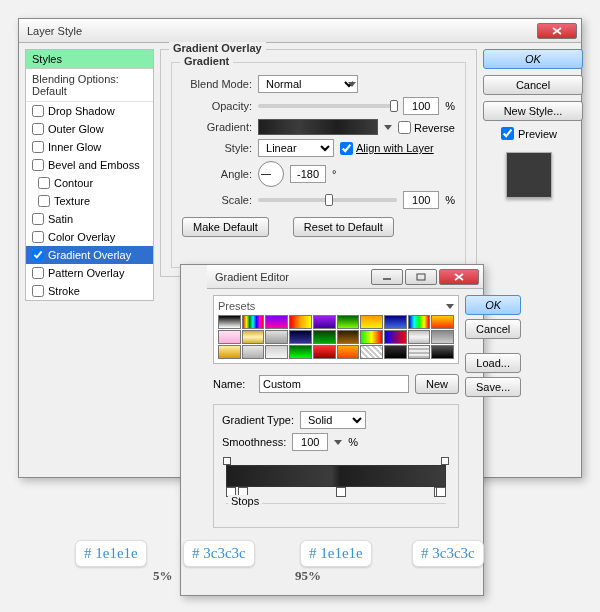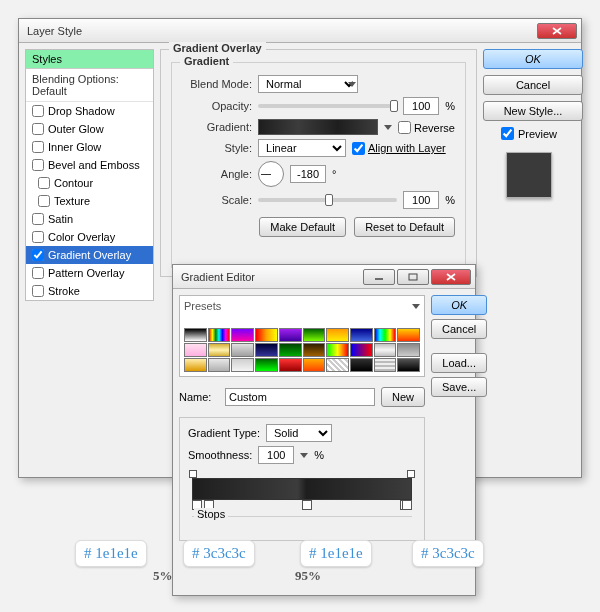--- a/index.html
+++ b/index.html
@@ -1,20 +1,20 @@
 <!DOCTYPE html>
 <html><head>
 <meta charset="utf-8">
 <style>
 * { box-sizing: border-box; margin: 0; padding: 0; font-family: "Segoe UI", Tahoma, sans-serif; font-size: 11px; }
 body { background: #f2f2f2; width: 600px; height: 612px; position: relative; }
 
 .dialog { position: absolute; background: #f0f0f0; border: 1px solid #888; box-shadow: 3px 3px 8px rgba(0,0,0,.25); }
 .dlg-main { top: 18px; left: 18px; width: 564px; height: 460px; }
-.dlg-ged  { top: 264px; left: 172px; width: 304px; height: 332px; }
+.dlg-ged  { top: 264px; left: 180px; width: 304px; height: 332px; padding-left: 26px; }
 
 .titlebar { height: 24px; background: linear-gradient(#fdfdfd,#e6e6e6); border-bottom: 1px solid #b0b0b0; display: flex; align-items: center; padding: 0 4px 0 8px; }
 .titlebar .title { flex: 1; color: #333; }
 .winbtn { width: 32px; height: 16px; margin-left: 2px; border: 1px solid #777; border-radius: 2px; display: flex; align-items: center; justify-content: center; background: linear-gradient(#f7f7f7,#d9d9d9); }
 .winbtn.close { background: linear-gradient(#e67,#c33); color:#fff; width:40px; }
 .winbtn svg { display:block; }
 
 .body { display: flex; padding: 6px; gap: 6px; }
 
 .styles-panel { width: 150px; border: 1px solid #bfbfbf; background: #fff; }
@@ -48,21 +48,21 @@
 .btn.wide { width:100px; }
 
 .right-col { width: 92px; display:flex; flex-direction:column; gap:6px; align-items:stretch; }
 .preview-sw { width:46px; height:46px; background:#3a3a3a; border:1px solid #b0b0b0; margin:6px auto 0; box-shadow:0 2px 3px rgba(0,0,0,.3); }
 
 
 .ged-body { display:flex; gap:6px; padding:6px; }
 .ged-left { flex:1; display:flex; flex-direction:column; gap:6px; }
 .ged-right { width:62px; display:flex; flex-direction:column; gap:4px; }
 .presets { border:1px solid #b8b8b8; padding:4px; background:#fff; }
-.presets-head { font-size:11px; color:#555; margin-bottom:16px; display:flex; justify-content:space-between; align-items:center; }
+.presets-head { font-size:11px; color:#555; margin-bottom:3px; display:flex; justify-content:space-between; align-items:center; }
 .preset-grid { display:grid; grid-template-columns:repeat(10,1fr); gap:1px; width:100%; }
 .sw { height:14px; border:1px solid #777; }
 
 .grad-bar { height:22px; margin:14px 4px 0; background:linear-gradient(90deg,#1e1e1e,#3c3c3c 48%,#1e1e1e 52%,#3c3c3c); border:1px solid #333; position:relative; }
 .stop-top { position:absolute; top:-9px; width:8px; height:8px; background:#fff; border:1px solid #555; }
 .stop-bot { position:absolute; bottom:-11px; width:10px; height:10px; background:#fff; border:1px solid #555; }
 
 
 .callout { position:absolute; background:#fff; border:1px solid #dcdcdc; border-radius:6px; padding:4px 8px; color:#3d8fd6; font-family:"Comic Sans MS",cursive; font-size:15px; box-shadow:0 1px 2px rgba(0,0,0,.15); }
 .pct-lbl { position:absolute; color:#555; font-family:"Comic Sans MS",cursive; font-size:13px; font-weight:bold; }
@@ -158,21 +158,21 @@
             <div class="grad-swatch"></div>
             <span class="tri"></span>
             <label style="display:flex;gap:3px;align-items:flex-end;">
                 <input type="checkbox" style="">
                 <span>Reverse</span>
               </label>
           </div>
 
           <div class="row">
             <span class="lbl">Style:</span>
-            <select style="width:88px;"><option>Linear</option></select>
+            <select style="width:76px;"><option>Linear</option></select>
             <label style="display:flex;gap:3px;align-items:center;text-decoration:underline;">
                 <input type="checkbox" checked="" style="">
                 <span>Align with Layer</span>
               </label>
           </div>
 
           <div class="row">
             <span class="lbl">Angle:</span>
             <div class="angle-dial"></div>
             <input class="val" type="text" value="-180" style="">
@@ -181,21 +181,21 @@
 
           <div class="row">
             <span class="lbl">Scale:</span>
             <div class="slider">
                 <div class="thumb" style="left:48%"></div>
               </div>
             <input class="val" type="text" value="100" style="">
             <span>%</span>
           </div>
 
-          <div class="row" style="justify-content:flex-end; gap:8px; margin-top:8px;">
+          <div class="row" style="justify-content:flex-start; gap:24px; margin-top:8px;">
             <div class="btn">
                 <span>Make Default</span>
               </div>
             <div class="btn">
                 <span>Reset to Default</span>
               </div>
           </div>
         </div>
       </div>
     </div>

